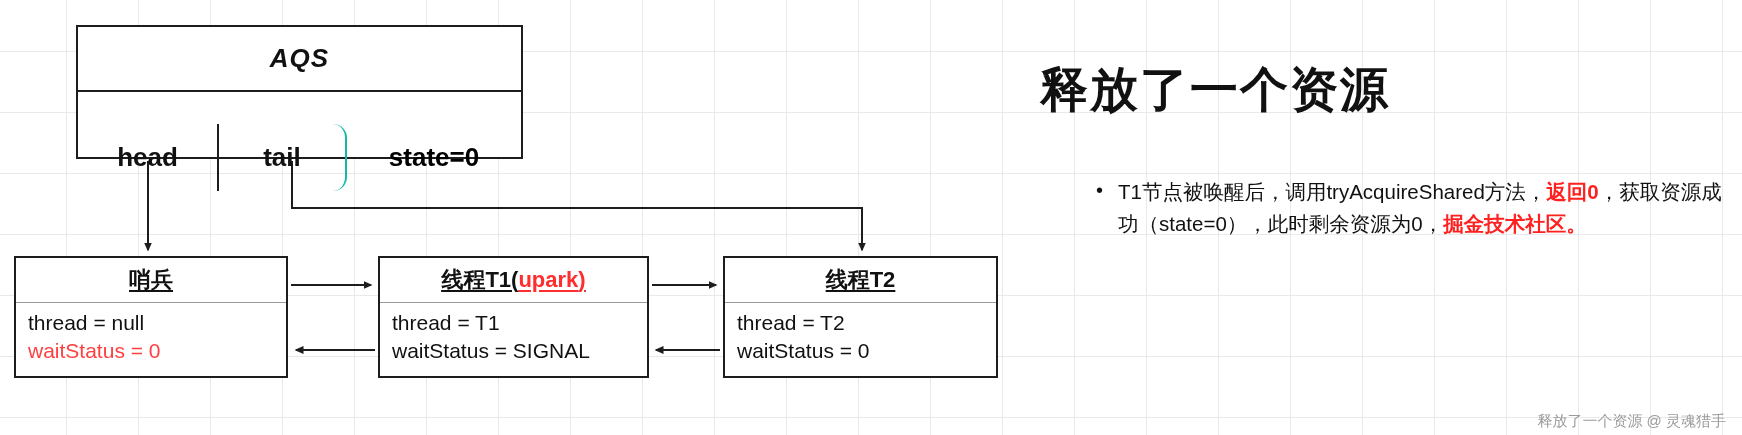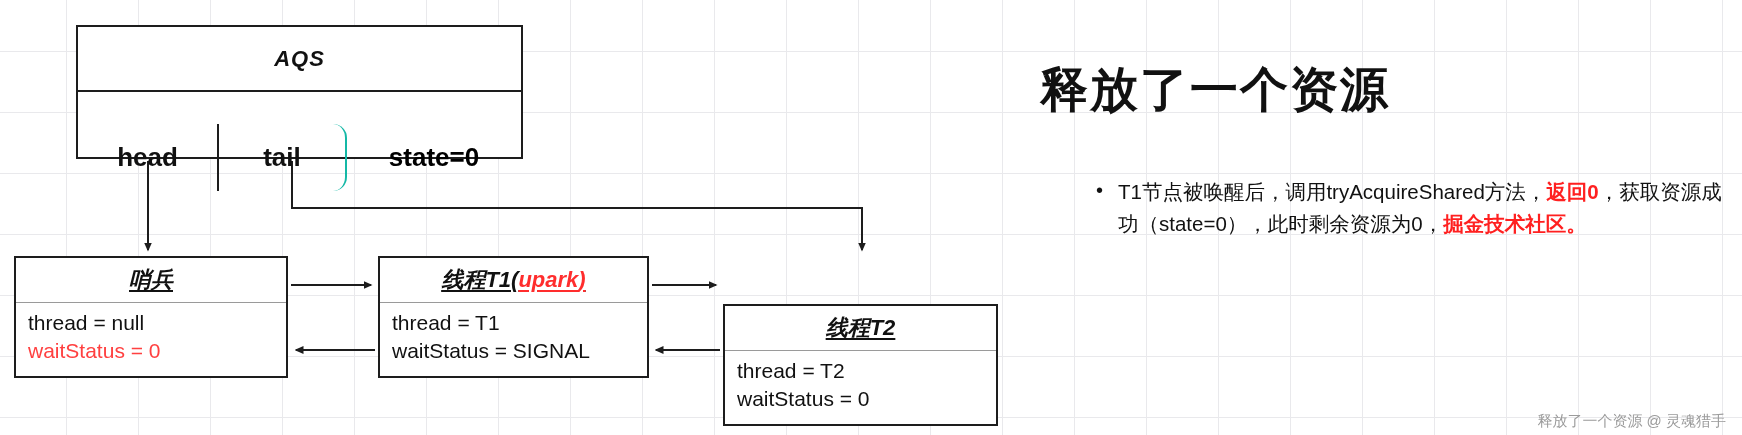--- a/index.html
+++ b/index.html
@@ -23,21 +23,21 @@
   #canvas { position:absolute; inset:0; }
 
   
   .box { position:absolute; border:2px solid #1d1d1d; background:#fff; box-sizing:border-box; }
 
   
   #aqs-box { left:76px; top:25px; width:447px; height:134px; }
   #aqs-title {
     position:absolute; left:0; top:0; width:100%; height:65px;
     display:flex; align-items:center; justify-content:center;
-    font-style:italic; font-weight:bold; font-size:22px; color:#111;
+    font-style:italic; font-weight:bold; font-size:26px; color:#111;
     border-bottom:2px solid #1d1d1d; box-sizing:border-box;
     letter-spacing:1px;
   }
   #aqs-cells {
     position:absolute; left:0; top:65px; width:100%; height:67px;
     display:flex; box-sizing:border-box;margin-top:32px;
   }
   .aqs-cell {
     display:flex; align-items:center; justify-content:center;
     font-weight:bold; font-size:26px; color:#111;
@@ -47,29 +47,29 @@
   #aqs-cell-tail { width:128px; border-right:2px solid #14b8a6;border-radius:14px; }
   #aqs-cell-state { flex:1; color:#000000; }
 
   
   .node { box-sizing:border-box; }
   .node-head {
     height:45px; display:flex; align-items:center; justify-content:center;
     border-bottom:1px solid #9a9a9a; box-sizing:border-box;
   }
   .node-head span { font-weight:bold; font-size:22px; color:#111;
-    text-decoration:underline; text-underline-offset:3px; white-space:nowrap;font-style:italic; }
+    text-decoration:underline; text-underline-offset:3px; white-space:nowrap; }
   .node-head .red { color:#ff2d2d; }
   .node-body { padding:6px 12px 4px 12px; box-sizing:border-box; }
   .node-body div { font-size:21px; color:#111; line-height:1.33; white-space:nowrap; }
   .node-body div.red { color:#ff4040; }
 
   #node-sentinel { left:14px; top:256px; width:274px; height:122px; }
   #node-t1       { left:378px; top:256px; width:271px; height:122px; }
-  #node-t2       { left:723px; top:256px; width:275px; height:122px;margin-top:48px; }
+  #node-t2       { left:723px; top:256px; width:275px; height:122px; }
 
   
   #right-title {
     position:absolute; left:1040px; top:58px; width:400px;
     font-size:48px; font-weight:bold; color:#111; letter-spacing:2px;
     white-space:nowrap;
   }
   #bullets { position:absolute; left:1092px; top:176px; width:640px; }
   .bullet { position:relative; padding-left:26px; margin-bottom:2px; }
   .bullet::before {

